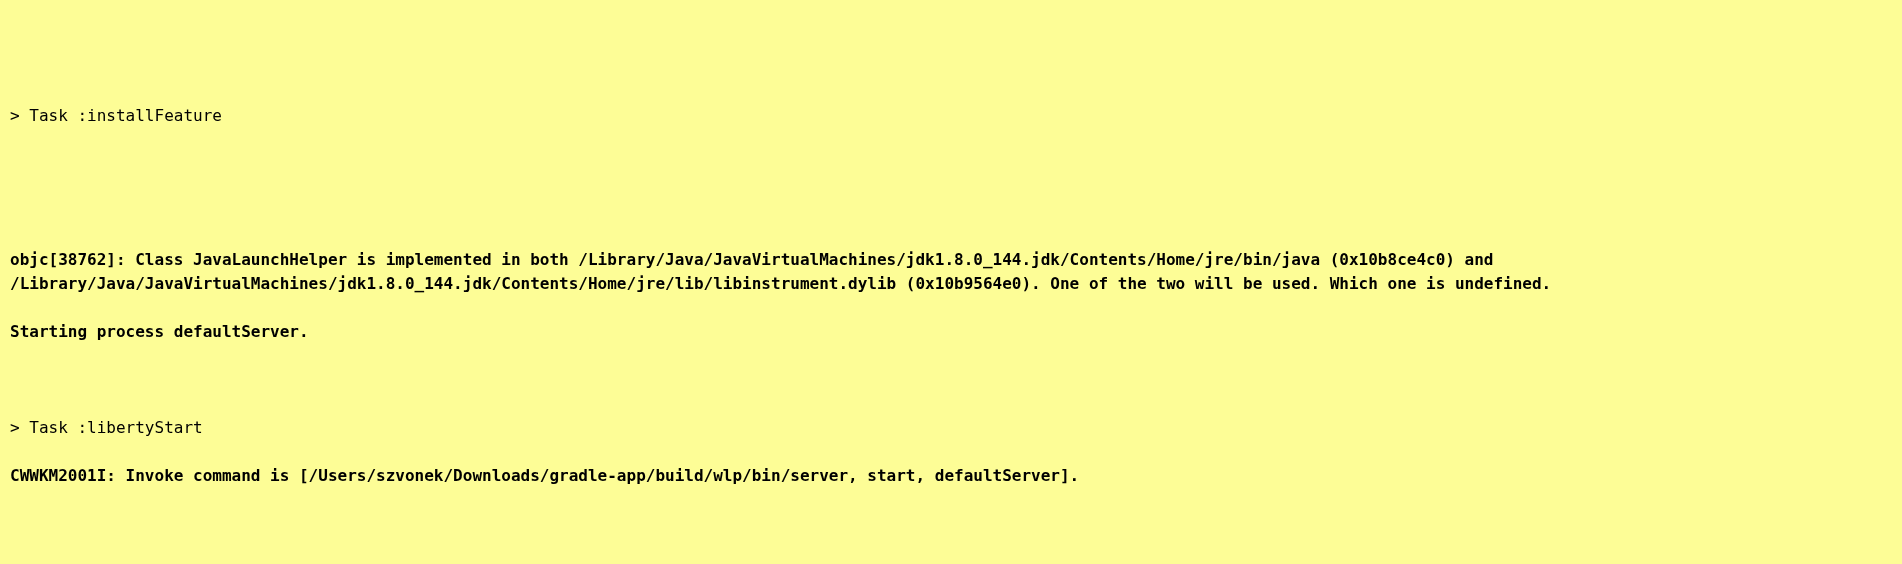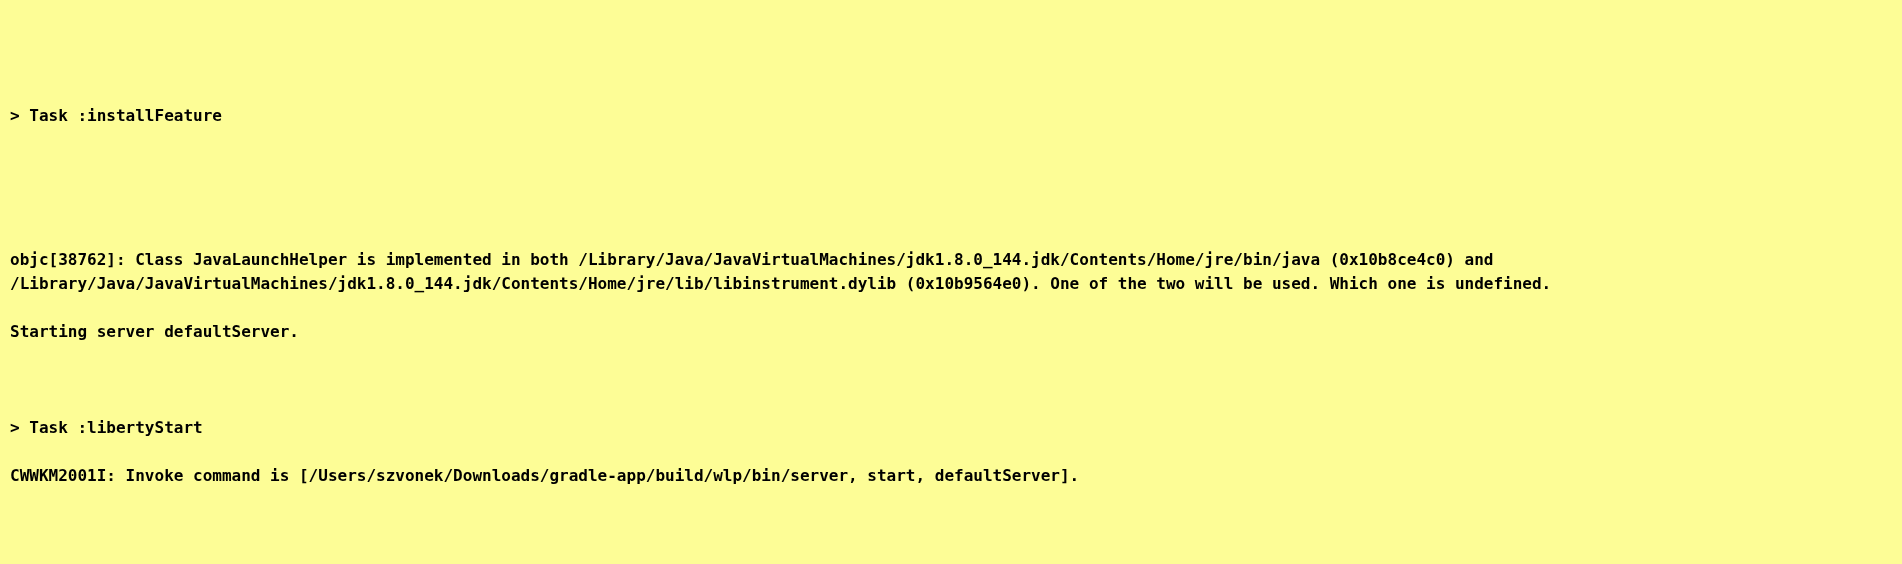--- a/index.html
+++ b/index.html
@@ -17,36 +17,36 @@
       padding: 8px 10px;
       width: 1902px;
       white-space: pre-wrap;
       word-wrap: break-word;
       overflow-wrap: break-word;
     }
     .line {
       display: block;
     }
     .bold {
-      font-weight: bold;
+      font-weight: normal;
     }
     .blank {
       height: 1.5em;
     }
   </style>
 </head>
 <body>
 
 
 
 <span class="line bold">&gt; Task :installFeature</span>
 <span class="blank line"></span>
 <span class="blank line"></span>
 <span class="line">objc[38762]: Class JavaLaunchHelper is implemented in both /Library/Java/JavaVirtualMachines/jdk1.8.0_144.jdk/Contents/Home/jre/bin/java (0x10b8ce4c0) and /Library/Java/JavaVirtualMachines/jdk1.8.0_144.jdk/Contents/Home/jre/lib/libinstrument.dylib (0x10b9564e0). One of the two will be used. Which one is undefined.</span>
-<span class="line">Starting server defaultServer.</span>
+<span class="line">Starting process defaultServer.</span>
 <span class="blank line"></span>
 <span class="line bold">&gt; Task :libertyStart</span>
 <span class="line">CWWKM2001I: Invoke command is [/Users/szvonek/Downloads/gradle-app/build/wlp/bin/server, start, defaultServer].</span>
 <span class="blank line"></span>
 <span class="line">Server defaultServer started with process ID 38761.</span>
 
 
 
 
 

